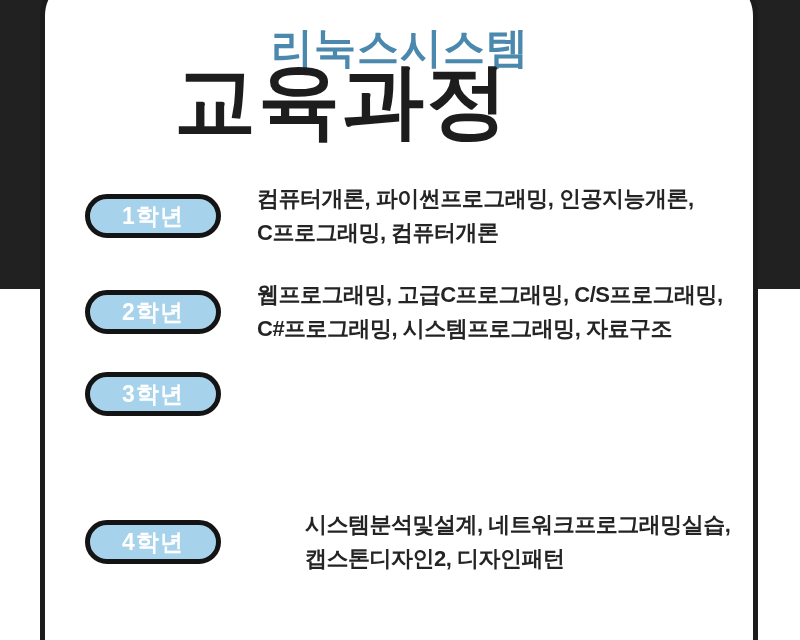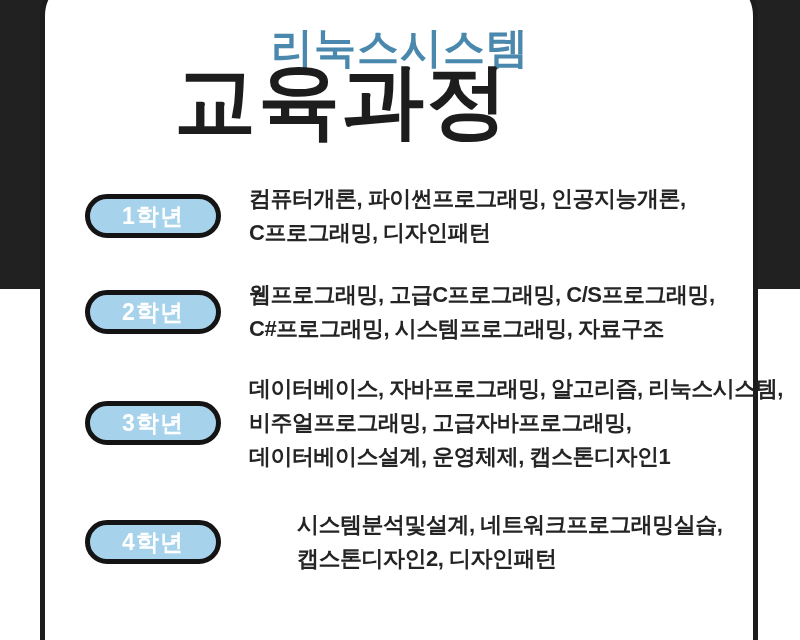--- a/index.html
+++ b/index.html
@@ -76,21 +76,21 @@
     color: var(--badge-text, #ffffff);
     font-size: 23px;
     font-weight: 900;
     letter-spacing: 1px;
     display: flex;
     align-items: center;
     justify-content: center;
     line-height: 1;
   }
   .courses {
-    margin-left: 28px;
+    margin-left: 36px;
     font-size: 22px;
     font-weight: 700;
     line-height: 34px;
     letter-spacing: -0.5px;
     color: var(--text, #242424);
     white-space: nowrap;
   }
 </style>
 </head>
 <body>
@@ -98,39 +98,34 @@
 <div class="band"></div>
 <div class="card"></div>
 
 <div class="title-sub">리눅스시스템</div>
 <div class="title-main">교육과정</div>
 
 <div class="row row-1">
   <div class="badge">1학년</div>
   <div class="courses">
     <div>컴퓨터개론, 파이썬프로그래밍, 인공지능개론,</div>
-    <div>C프로그래밍, 디자인패턴</div>
+    <div>C프로그래밍, 컴퓨터개론</div>
   </div>
 </div>
 
 <div class="row row-2">
   <div class="badge">2학년</div>
   <div class="courses">
     <div>웹프로그래밍, 고급C프로그래밍, C/S프로그래밍,</div>
     <div>C#프로그래밍, 시스템프로그래밍, 자료구조</div>
   </div>
 </div>
 
 <div class="row row-3">
   <div class="badge">3학년</div>
-  <div class="courses">
-    <div>데이터베이스, 자바프로그래밍, 알고리즘, 리눅스시스템,</div>
-    <div>비주얼프로그래밍, 고급자바프로그래밍,</div>
-    <div>데이터베이스설계, 운영체제, 캡스톤디자인1</div>
-  </div>
 </div>
 
 <div class="row row-4">
   <div class="badge">4학년</div>
   <div class="courses">
     <div>시스템분석및설계, 네트워크프로그래밍실습,</div>
     <div>캡스톤디자인2, 디자인패턴</div>
   </div>
 </div>
 

